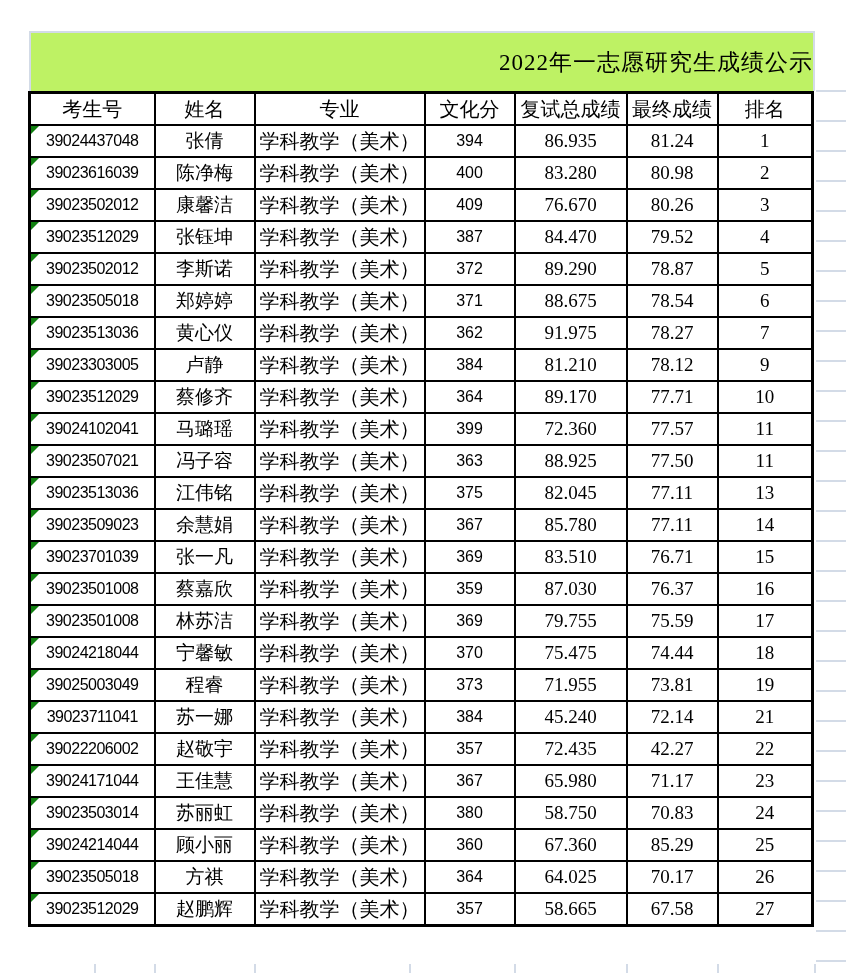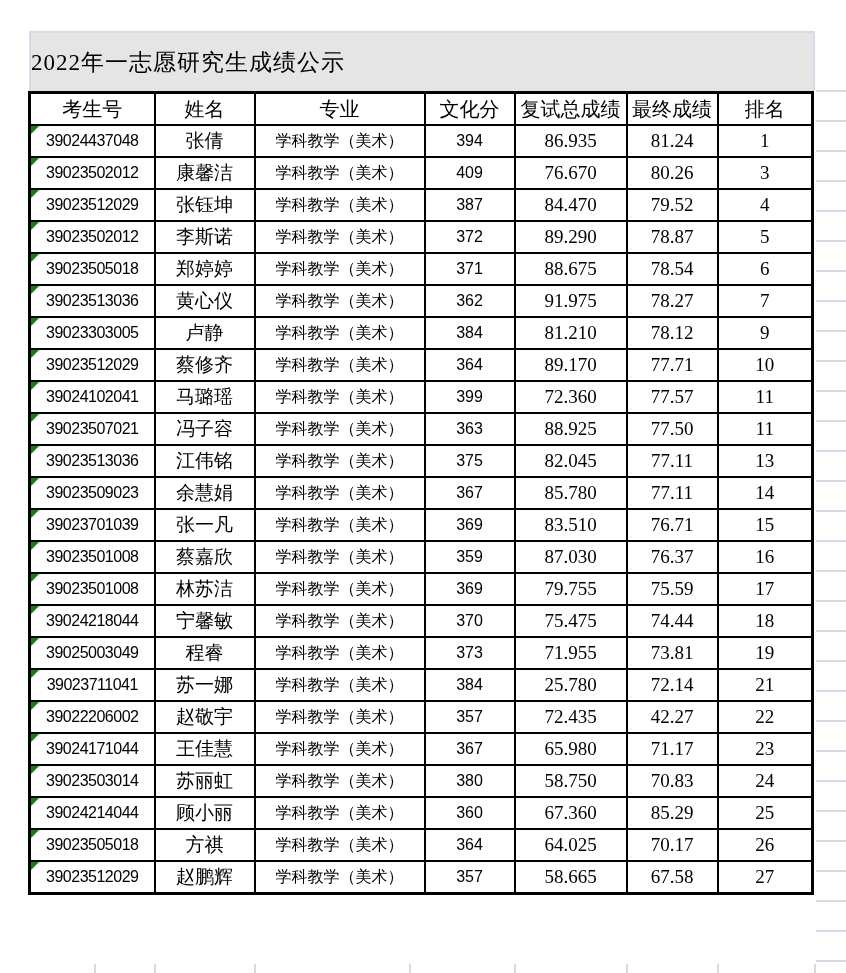--- a/index.html
+++ b/index.html
@@ -10,40 +10,40 @@
     --sans:"Liberation Sans","DejaVu Sans",sans-serif;
   }
   html,body{margin:0;padding:0;background:#ffffff;}
   .page{
     position:relative;width:846px;height:973px;background:#ffffff;
     overflow:hidden;font-family:var(--serif);color:#000;
   }
   .title-cell{
     position:absolute;left:29px;top:31px;width:782px;height:59px;
     border-top:2px solid var(--grid);border-left:2px solid var(--grid);
-    display:flex;align-items:center;justify-content:flex-start;
-    font-family:var(--serif);font-size:23px;letter-spacing:1px;background:#e5e5e5;
+    display:flex;align-items:center;justify-content:flex-end;
+    font-family:var(--serif);font-size:23px;letter-spacing:1px;background:#bef264;
   }
   table.score-table{
     position:absolute;left:28px;top:91px;
     border-collapse:collapse;table-layout:fixed;
     border:3px solid var(--border-black);
     background:#fff;
   }
   .score-table th,.score-table td{
     border:2px solid var(--border-black);
     padding:0;height:30px;text-align:center;vertical-align:middle;
     overflow:hidden;white-space:nowrap;position:relative;
   }
   .score-table th{font-weight:normal;font-family:var(--serif);font-size:20px;}
   .score-table td{font-family:var(--serif);font-size:19px;}
   td.col-id{font-family:var(--sans);font-size:16px;letter-spacing:-0.5px;}
   td.col-culture{font-family:Liberation Sans, sans-serif;font-size:16px;}
   td.col-name,td.col-major{font-size:19px;}
-  td.col-major{font-size:16px;margin-left:18px;}
+  td.col-major{font-size:20px;margin-left:18px;}
   .tri{
     position:absolute;left:0;top:0;width:0;height:0;
     border-top:8px solid var(--indicator);
     border-right:8px solid transparent;
   }
   .h-grid{position:absolute;height:2px;background:var(--grid);}
   .v-grid{position:absolute;width:2px;background:var(--grid);}
 </style>
 </head>
 <body>
@@ -79,20 +79,29 @@
         <tr>
           <td class="col-id">39024437048<span class="tri"></span></td>
           <td class="col-name">张倩</td>
           <td class="col-major">学科教学（美术）</td>
           <td class="col-culture">394</td>
           <td class="col-retest">86.935</td>
           <td class="col-final">81.24</td>
           <td class="col-rank">1</td>
         </tr>
         <tr>
+          <td class="col-id">39023616039<span class="tri"></span></td>
+          <td class="col-name">陈净梅</td>
+          <td class="col-major">学科教学（美术）</td>
+          <td class="col-culture">400</td>
+          <td class="col-retest">83.280</td>
+          <td class="col-final">80.98</td>
+          <td class="col-rank">2</td>
+        </tr>
+        <tr>
           <td class="col-id">39023502012<span class="tri"></span></td>
           <td class="col-name">康馨洁</td>
           <td class="col-major">学科教学（美术）</td>
           <td class="col-culture">409</td>
           <td class="col-retest">76.670</td>
           <td class="col-final">80.26</td>
           <td class="col-rank">3</td>
         </tr>
         <tr>
           <td class="col-id">39023512029<span class="tri"></span></td>
@@ -227,21 +236,21 @@
           <td class="col-culture">373</td>
           <td class="col-retest">71.955</td>
           <td class="col-final">73.81</td>
           <td class="col-rank">19</td>
         </tr>
         <tr>
           <td class="col-id">39023711041<span class="tri"></span></td>
           <td class="col-name">苏一娜</td>
           <td class="col-major">学科教学（美术）</td>
           <td class="col-culture">384</td>
-          <td class="col-retest">25.780</td>
+          <td class="col-retest">45.240</td>
           <td class="col-final">72.14</td>
           <td class="col-rank">21</td>
         </tr>
         <tr>
           <td class="col-id">39022206002<span class="tri"></span></td>
           <td class="col-name">赵敬宇</td>
           <td class="col-major">学科教学（美术）</td>
           <td class="col-culture">357</td>
           <td class="col-retest">72.435</td>
           <td class="col-final">42.27</td>

